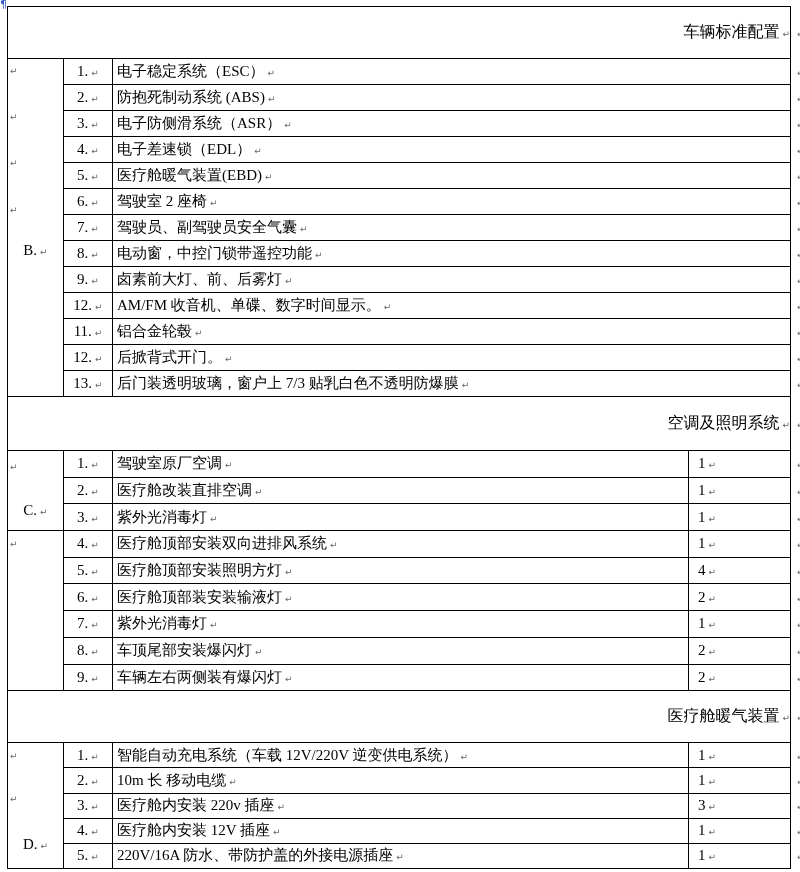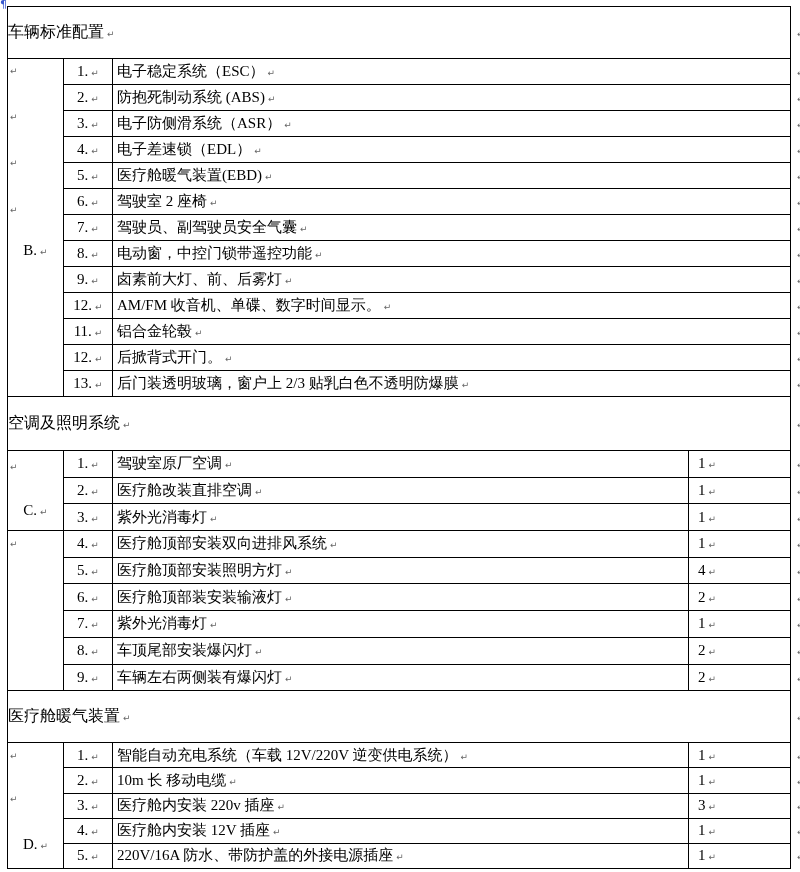--- a/index.html
+++ b/index.html
@@ -5,21 +5,21 @@
   html,body{margin:0;padding:0;background:#ffffff;}
   body{width:800px;height:872px;position:relative;overflow:hidden;
        font-family:"Liberation Serif","DejaVu Serif",serif;color:#000;}
   .anchor{position:absolute;left:0px;top:-2px;font-size:11px;color:#3b5bd0;
           font-family:"DejaVu Sans",sans-serif;}
   .doc{position:absolute;left:7px;top:6px;}
   table{border-collapse:collapse;table-layout:fixed;width:799px;}
   td{border:1px solid #000;padding:0;vertical-align:middle;font-size:15px;
      line-height:1.15;overflow:hidden;}
   td.out{border:none;padding-left:3px;}
-  td.hdr{text-align:left;font-size:16px;}
+  td.hdr{text-align:right;font-size:16px;}
   td.num{text-align:center;}
   td.desc{padding-left:4px;}
   td.qty{padding-left:9px;}
   td.lc{position:relative;}
   tr.h1{height:52px;} tr.h2{height:54px;} tr.h3{height:52px;}
   tr.rb{height:26px;} tr.rc{height:26.7px;} tr.rd{height:25.2px;}
   .pm{font-size:9px;color:#666;font-family:"DejaVu Sans",sans-serif;
       margin-left:3px;vertical-align:baseline;}
   .pm.abs{position:absolute;left:2px;margin:0;}
   .letter{position:absolute;left:0;width:100%;text-align:center;font-size:15px;}
@@ -107,21 +107,21 @@
   <td class="desc" colspan="2"><span>铝合金轮毂</span><span class="pm">↵</span></td>
   <td class="out"><span class="pm">↵</span></td>
 </tr>
 <tr class="rb">
   <td class="num"><span>12.</span><span class="pm">↵</span></td>
   <td class="desc" colspan="2"><span>后掀背式开门。</span><span class="pm">↵</span></td>
   <td class="out"><span class="pm">↵</span></td>
 </tr>
 <tr class="rb">
   <td class="num"><span>13.</span><span class="pm">↵</span></td>
-  <td class="desc" colspan="2"><span>后门装透明玻璃，窗户上 2/3 贴乳白色不透明防爆膜</span><span class="pm">↵</span></td>
+  <td class="desc" colspan="2"><span>后门装透明玻璃，窗户上 7/3 贴乳白色不透明防爆膜</span><span class="pm">↵</span></td>
   <td class="out"><span class="pm">↵</span></td>
 </tr>
 
 <tr class="h2">
   <td class="hdr" colspan="4"><span>空调及照明系统</span><span class="pm">↵</span></td>
   <td class="out"><span class="pm">↵</span></td>
 </tr>
 
 <tr class="rc">
   <td class="lc" rowspan="3">

